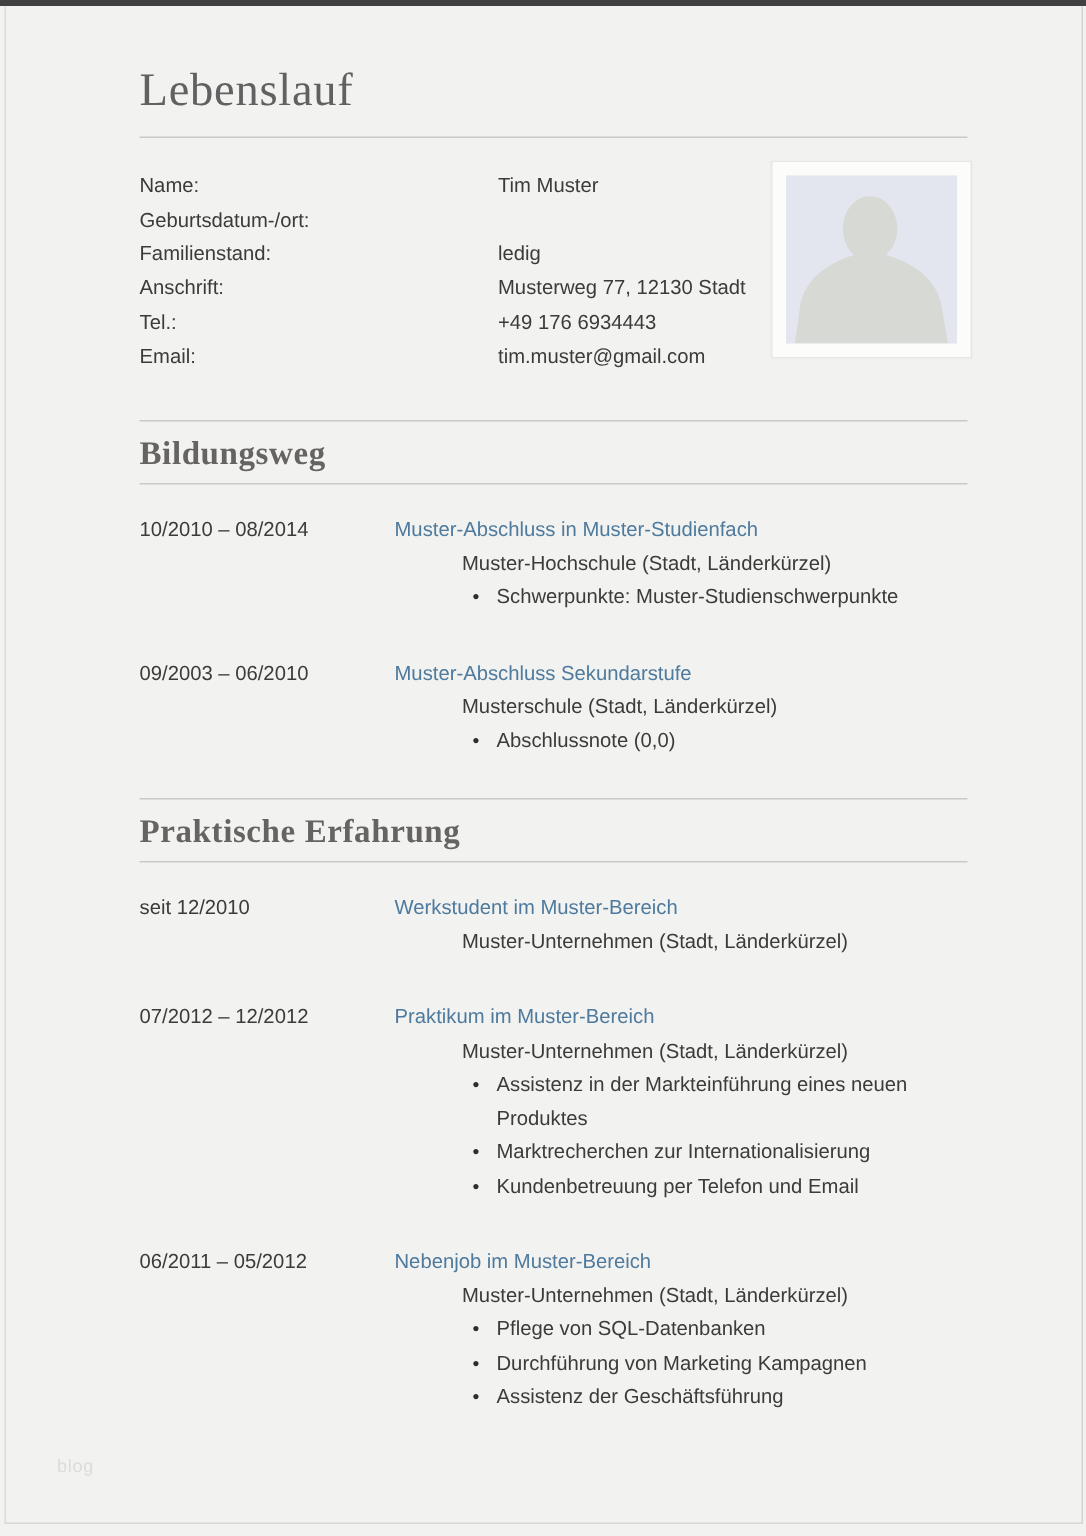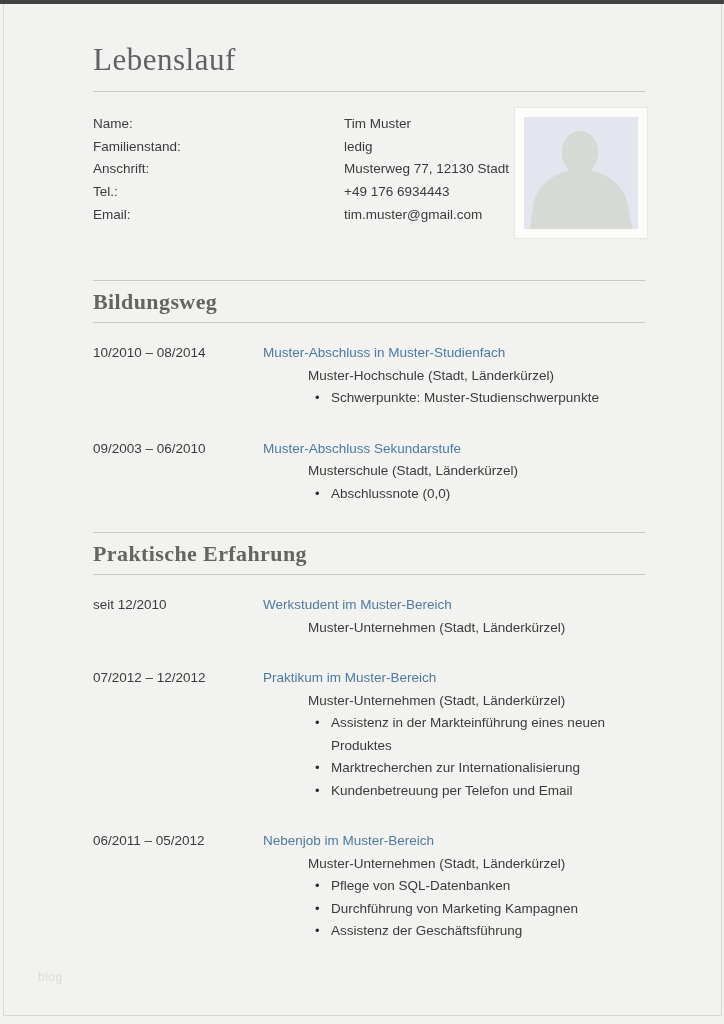--- a/index.html
+++ b/index.html
@@ -49,24 +49,23 @@
   .personal {
     position: relative;
     margin-top: 21px;
     min-height: 140px;
   }
   .prow {
     display: flex;
     line-height: 22.7px;
     font-size: 13.5px;
     color: #3b3b3b;
-    gap: 36px;
   }
   .plabel { width: 215px; flex-shrink: 0; }
-  .pvalue { flex: 1; }
+  .pvalue { flex: 1; margin-left: 24px; }
   .photo {
     position: absolute;
     top: -6px;
     right: -3px;
     width: 134px;
     height: 132px;
     background: #fcfcfb;
     border: 1px solid #e7e7e5;
     box-sizing: border-box;
     box-shadow: 0 0 2px rgba(0,0,0,0.04);
@@ -154,20 +153,21 @@
 
     <h1 class="title">Lebenslauf</h1>
 
     <div class="personal">
       <div class="prows">
         <div class="prow">
           <span class="plabel">Name:</span>
           <span class="pvalue">Tim Muster</span>
         </div>
         <div class="prow">
+          <span class="plabel">Geburtsdatum-/ort:</span>
         </div>
         <div class="prow">
           <span class="plabel">Familienstand:</span>
           <span class="pvalue">ledig</span>
         </div>
         <div class="prow">
           <span class="plabel">Anschrift:</span>
           <span class="pvalue">Musterweg 77, 12130 Stadt</span>
         </div>
         <div class="prow">

